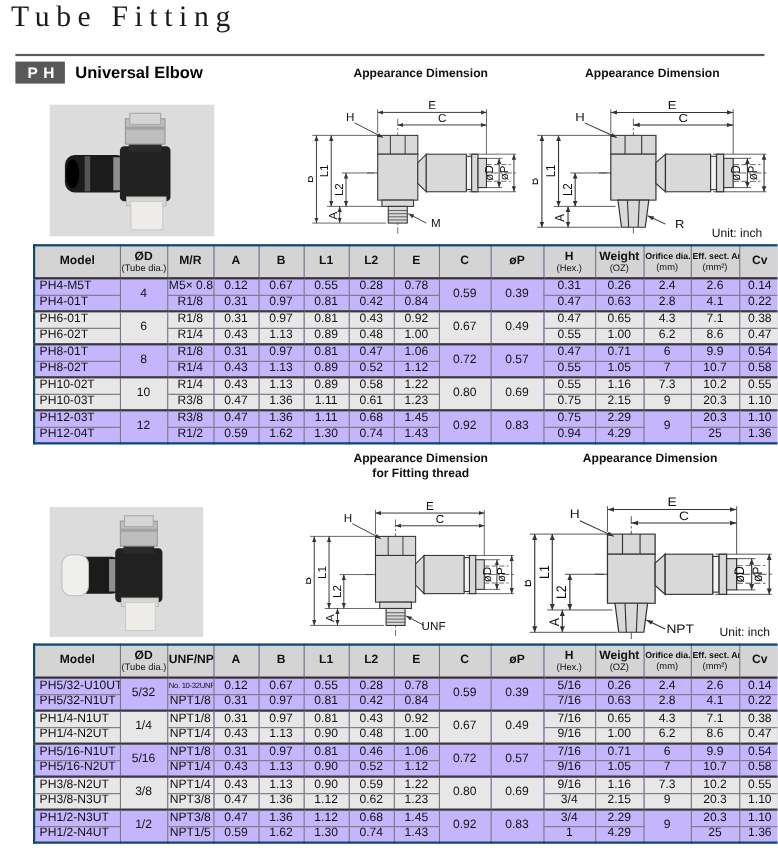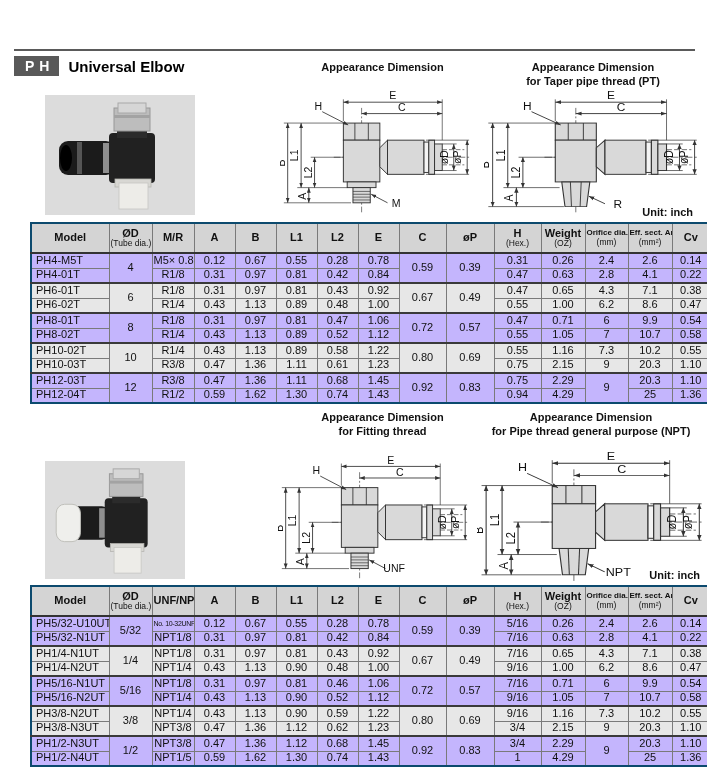--- a/index.html
+++ b/index.html
@@ -11,62 +11,61 @@
                 font-size:27px; letter-spacing:6px; color:#1a1a1a; }
   .top-rule { position:absolute; left:14px; top:49px; width:681px; border-top:2px solid #5a5a5a; }
 
   .badge-row { position:absolute; left:14px; top:56px; display:flex; align-items:center; gap:9px; }
   .ph-badge { background:#595959; color:#fff; font-weight:bold; font-size:14px;
               letter-spacing:5px; padding:2px 5px 2px 11px; }
   .series-name { font-weight:bold; font-size:15px; color:#000; }
 
   .diag-title { position:absolute; text-align:center; font-size:11px; font-weight:bold;
                 line-height:1.3; color:#111; }
-  .unit-note { position:absolute; font-size:11px; font-weight:bold; text-align:right; color:#111; }
+  .unit-note { position:absolute; font-size:11px; font-weight:normal; text-align:right; color:#111; }
 
   .photo { position:absolute; }
   .diagram { position:absolute; }
 
   table.spec { position:absolute; left:30px; border-collapse:collapse; table-layout:fixed;
                background:#c4b5fd; font-size:11px; border:2px solid #0c4a6e; }
   table.spec th, table.spec td { border:1px solid #7a7a7a; text-align:center; vertical-align:middle;
                padding:0 1px; height:15px; line-height:1.05; overflow:hidden; white-space:nowrap; }
   table.spec th { background:#d4d4d4; font-weight:bold; height:30px; border-bottom:2px solid #333; }
   table.spec th .sub { font-size:8.5px; font-weight:normal; }
   table.spec td.model { text-align:left; padding-left:4px; }
   table.spec tr.shade td { background:#e7e7e7; }
   table.spec tr.gstart td { border-top:2px solid #3a3a3a; }
   table.spec td.small { font-size:7px; letter-spacing:-0.3px; }
 </style>
 </head>
 <body>
 
 <div id="page">
 
+  <div class="page-title">Tube Fitting</div>
   <div class="top-rule"></div>
 
   <div class="badge-row">
     <span class="ph-badge">PH</span>
     <span class="series-name">Universal Elbow</span>
   </div>
 
   <div class="diag-title" style="left:295px; top:60px; width:175px;">
     <div>Appearance Dimension</div>
   </div>
   <div class="diag-title" style="left:487px; top:60px; width:212px;">
     <div>Appearance Dimension</div>
-    <div>for Taper pipe thread (PT)</div>
   </div>
   <div class="diag-title" style="left:295px; top:410px; width:175px;">
     <div>Appearance Dimension</div>
     <div>for Fitting thread</div>
   </div>
   <div class="diag-title" style="left:476px; top:410px; width:230px;">
     <div>Appearance Dimension</div>
-    <div>for Pipe thread general purpose (NPT)</div>
   </div>
 
   <div class="photo" id="photo1" style="left:45px; top:95px; width:150px; height:120px;"><svg viewBox="0 0 150 120" preserveAspectRatio="none" style="width:100%;height:100%">
         <rect x="0" y="0" width="150" height="120" fill="#dcdcdc"></rect>
         <rect x="14" y="46" width="56" height="34" rx="9" fill="#1b1b1b"></rect>
         <ellipse cx="21" cy="63" rx="6" ry="13" fill="#000"></ellipse>
         <rect x="32" y="47" width="5" height="32" fill="#6e6e6e" opacity="0.7"></rect>
         <rect x="58" y="48" width="9" height="30" fill="#8f8f8f"></rect>
         <rect x="64" y="38" width="46" height="50" rx="4" fill="#212121"></rect>
         <rect x="72" y="29" width="30" height="14" fill="#2b2b2b"></rect>

